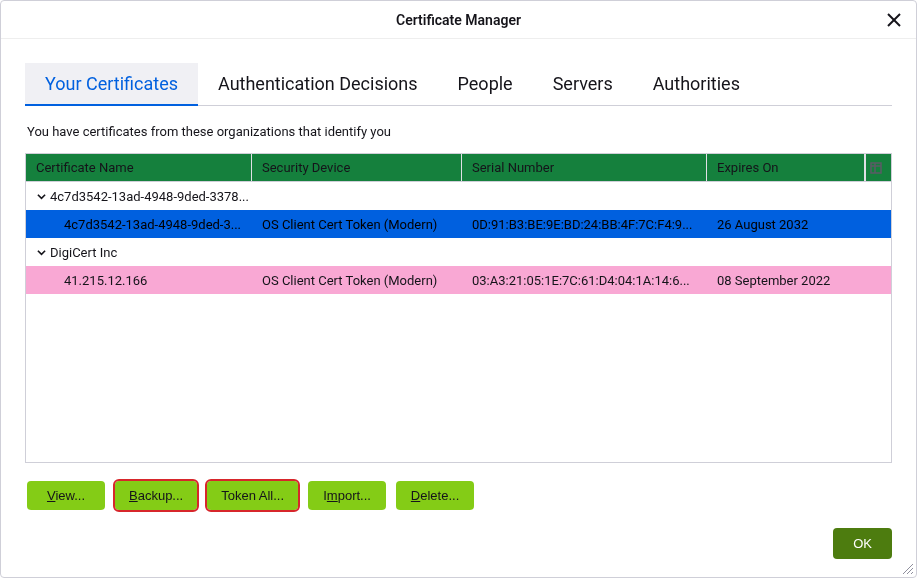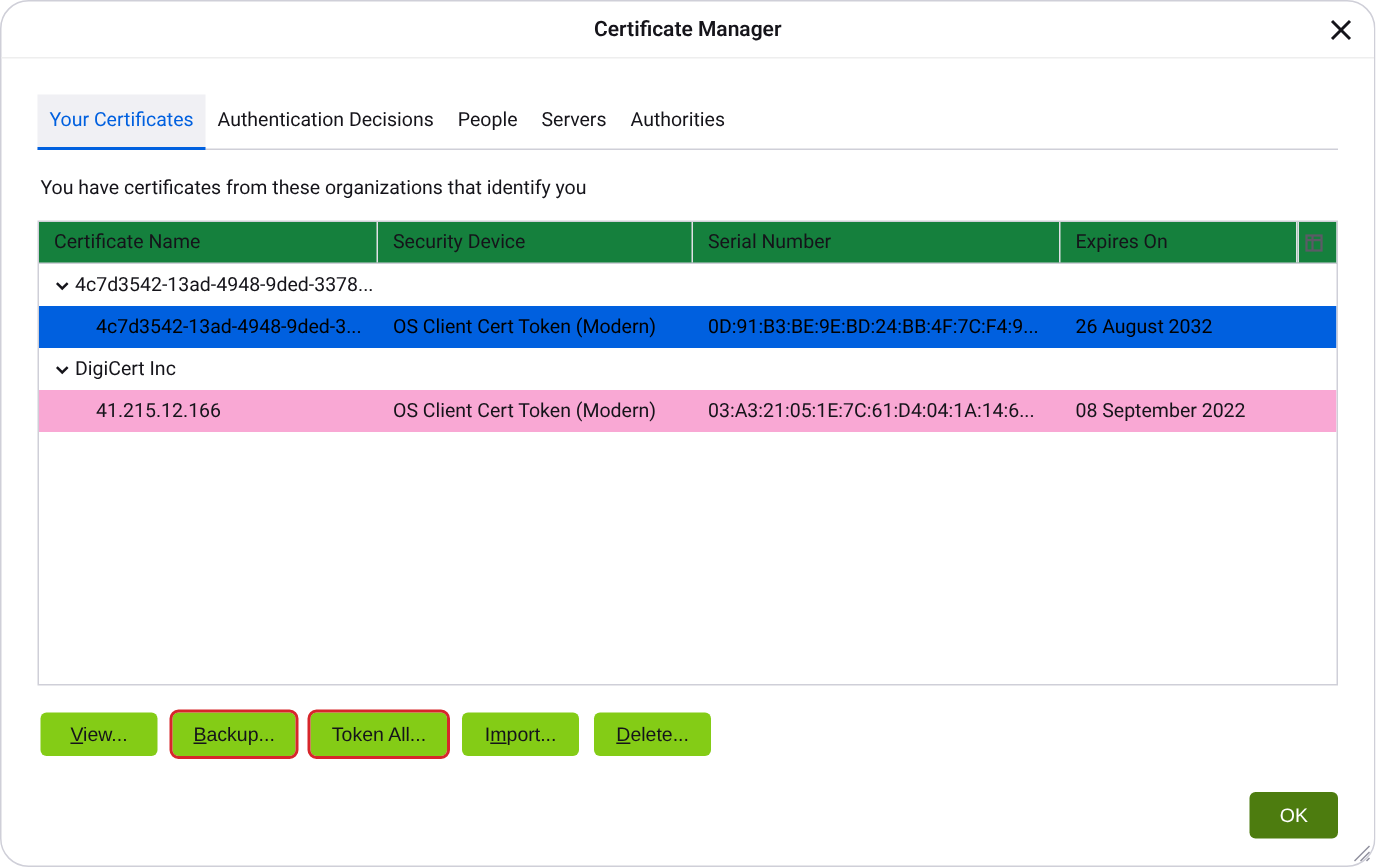--- a/index.html
+++ b/index.html
@@ -11,21 +11,21 @@
     background: #fff;
     width: 917px;
     height: 578px;
     overflow: hidden;
     position: relative;
   }
   .dialog {
     width: 917px;
     height: 578px;
     border: 1px solid #cfcfd8;
-    border-radius: 19px;
+    border-radius: 4px;
     position: relative;
     background: #fff;
   }
   .titlebar {
     height: 38px;
     display: flex;
     align-items: center;
     justify-content: center;
     position: relative;
     border-bottom: 1px solid #eee;
@@ -48,23 +48,23 @@
   }
   .close-btn svg { width: 14px; height: 14px; stroke: #15141a; stroke-width: 2; }
   .content {
     padding: 24px 24px 0 24px;
   }
   .tabs {
     display: flex;
     border-bottom: 1px solid #cfcfd8;
   }
   .tab {
-    padding: 10px 8px;
-    cursor: pointer;
-    font-size: 13px;
+    padding: 10px 20px;
+    cursor: pointer;
+    font-size: 18px;
     color: #15141a;
     border-bottom: 2px solid transparent;
     margin-bottom: -1px;
   }
   .tab.active {
     color: #0060df;
     border-bottom: 2px solid #0060df;
     background: #f0f0f4;
   }
   .description {

